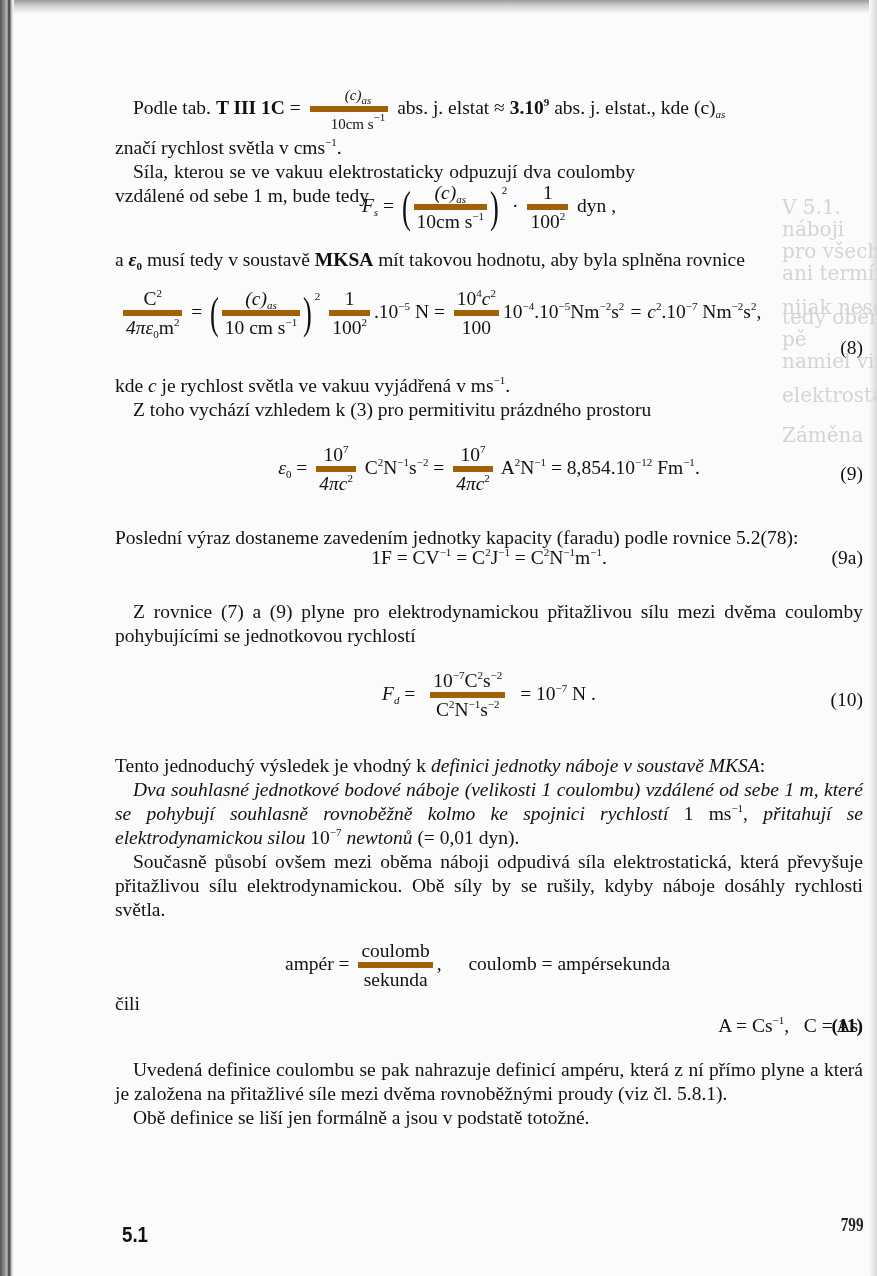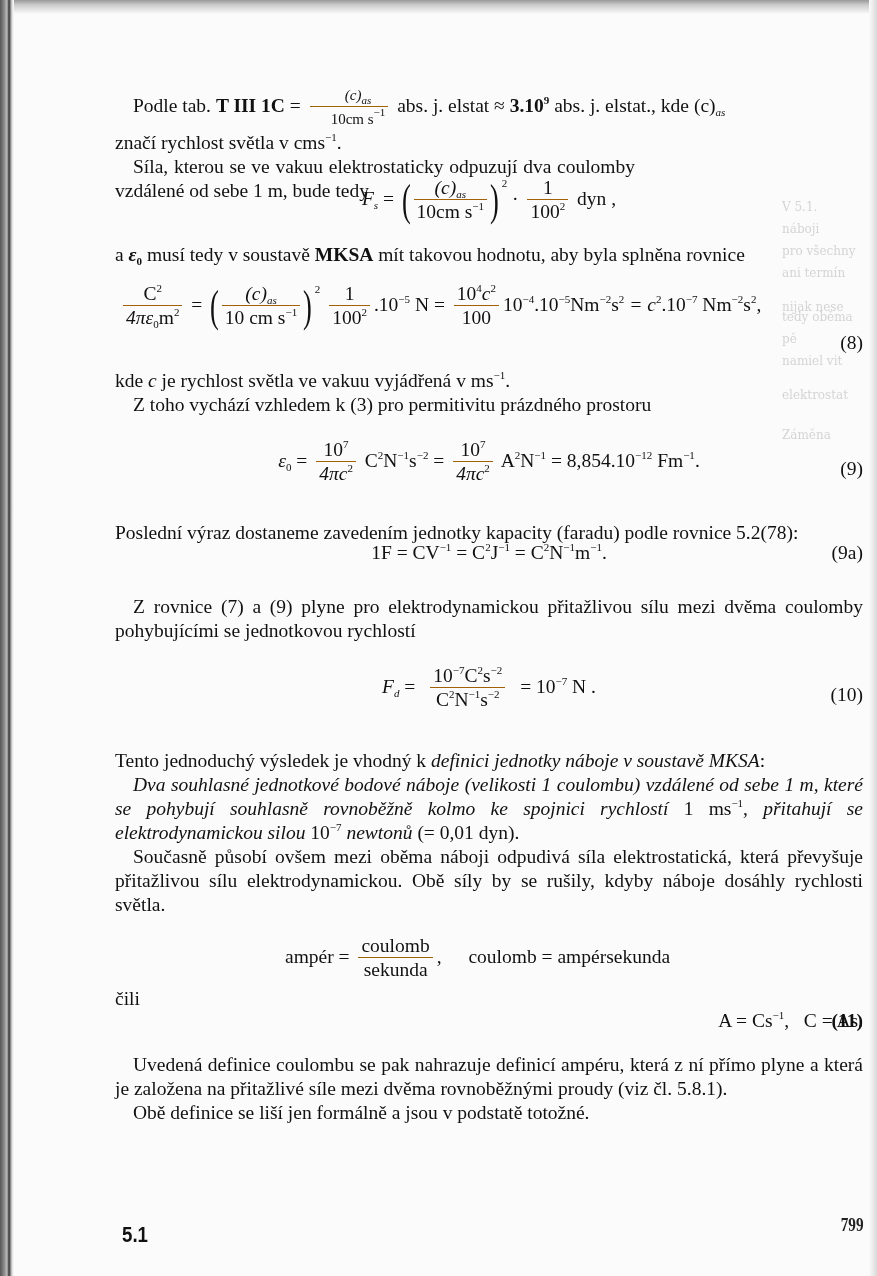--- a/index.html
+++ b/index.html
@@ -15,36 +15,36 @@
   }
   .page-shadow-top {
     position: absolute; left: 0; top: 0; width: 877px; height: 14px;
     background: linear-gradient(to bottom, #999 0px, #ccc 5px, #fbfbfb 14px);
   }
   .page-shadow-right {
     position: absolute; right: 0; top: 0; width: 8px; height: 1276px;
     background: linear-gradient(to left, #d9d9d9, #fbfbfb);
   }
   .bleed {
-    position: absolute; color: #d4d4d4; font-size: 12px; line-height: 22px;
+    position: absolute; color: #d4d4d4; font-size: 20px; line-height: 22px;
     left: 782px; width: 95px; overflow: hidden; white-space: nowrap;
   }
   .content {
     position: absolute; left: 115px; top: 76px; width: 748px;
     font-family: "Liberation Serif", "DejaVu Serif", serif;
     font-size: 19.5px; line-height: 24px;
   }
   .p { margin: 0; text-align: justify; }
   .indent { text-indent: 18px; }
   .b { font-weight: bold; }
   .i { font-style: italic; }
   sup { font-size: 11px; vertical-align: 8px; line-height: 0; }
   sub { font-size: 11px; vertical-align: -4px; line-height: 0; }
   .frac { display: inline-block; vertical-align: middle; text-align: center; margin: 0 4px; }
-  .frac .num { display: block; padding: 0 3px; border-bottom: 1px solid #a16207; line-height: 22px; }
+  .frac .num { display: block; padding: 0 3px; border-bottom: 6px solid #a16207; line-height: 22px; }
   .frac .den { display: block; padding: 0 3px; line-height: 24px; }
   .paren { font-size: 44px; font-weight: 200; vertical-align: middle; line-height: 1; display: inline-block; transform: scaleX(0.6); }
   .eq { position: relative; text-align: center; margin: 0; }
   .eqnum { position: absolute; right: 0; }
   .math { font-style: italic; }
   .footer-left {
     position: absolute; left: 122px; top: 1222px;
     font-family: "Liberation Sans", "DejaVu Sans", sans-serif; font-weight: bold; font-size: 22px;
     transform: scaleX(0.85); transform-origin: left;
   }

